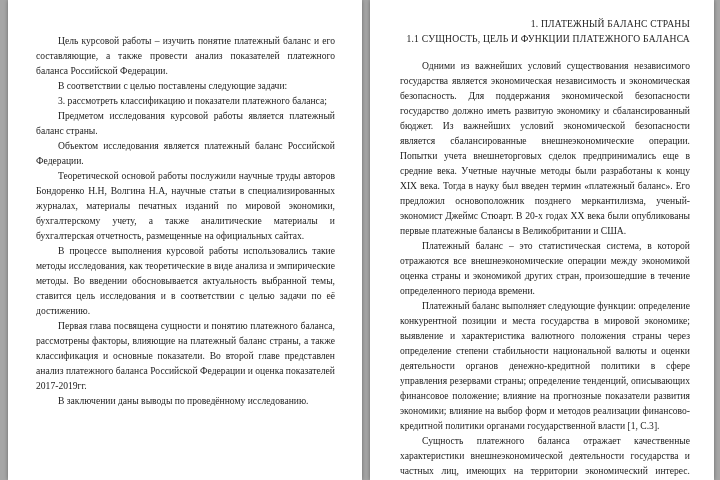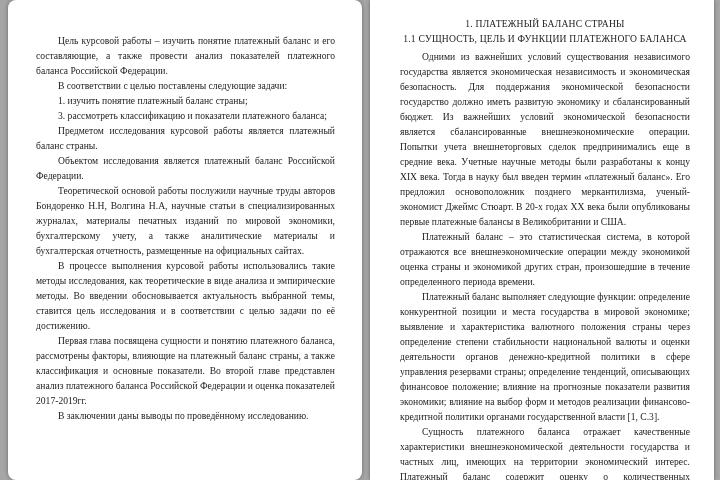--- a/index.html
+++ b/index.html
@@ -19,21 +19,20 @@
     position: absolute;
     top: 0;
     bottom: 0;
     background: #ffffff;
     box-shadow: 0 0 4px rgba(0,0,0,0.38);
     box-sizing: border-box;
   }
   .page-left {
     left: 8px;
     width: 354px;
-    border-radius: 8px;
   }
   .page-right {
     left: 370px;
     width: 344px;
   }
   .content {
     font-family: "Liberation Serif", "DejaVu Serif", serif;
     font-size: 9.6px;
     line-height: 15px;
     color: #1c1c1c;
@@ -43,38 +42,37 @@
     padding: 33px 27px 0 28px;
   }
   .page-right .content {
     padding: 16px 24px 0 30px;
   }
   .content p {
     margin: 0;
     text-indent: 22px;
   }
   .heading {
-    text-align: center;
+    text-align: right;
     text-transform: uppercase;
     letter-spacing: 0.2px;
   }
   .heading-sub {
-    margin-bottom: 3px;
+    margin-bottom: 12px;
   }
 </style>
 </head>
 <body>
 
 <div class="canvas">
 
   <section class="page page-left">
     <div class="content">
       <p>Цель курсовой работы – изучить понятие платежный баланс и его составляющие, а также провести анализ показателей платежного баланса Российской Федерации.</p>
       <p>В соответствии с целью поставлены следующие задачи:</p>
-      <p>1. изучить понятие платежный баланс страны;</p>
       <p>3. рассмотреть классификацию и показатели платежного баланса;</p>
       <p>Предметом исследования курсовой работы является платежный баланс страны.</p>
       <p>Объектом исследования является платежный баланс Российской Федерации.</p>
       <p>Теоретической основой работы послужили научные труды авторов Бондоренко Н.Н, Волгина Н.А, научные статьи в специализированных журналах, материалы печатных изданий по мировой экономики, бухгалтерскому учету, а также аналитические материалы и бухгалтерская отчетность, размещенные на официальных сайтах.</p>
       <p>В процессе выполнения курсовой работы использовались такие методы исследования, как теоретические в виде анализа и эмпирические методы. Во введении обосновывается актуальность выбранной темы, ставится цель исследования и в соответствии с целью задачи по её достижению.</p>
       <p>Первая глава посвящена сущности и понятию платежного баланса, рассмотрены факторы, влияющие на платежный баланс страны, а также классификация и основные показатели. Во второй главе представлен анализ платежного баланса Российской Федерации и оценка показателей 2017-2019гг.</p>
       <p>В заключении даны выводы по проведённому исследованию.</p>
     </div>
   </section>
 

